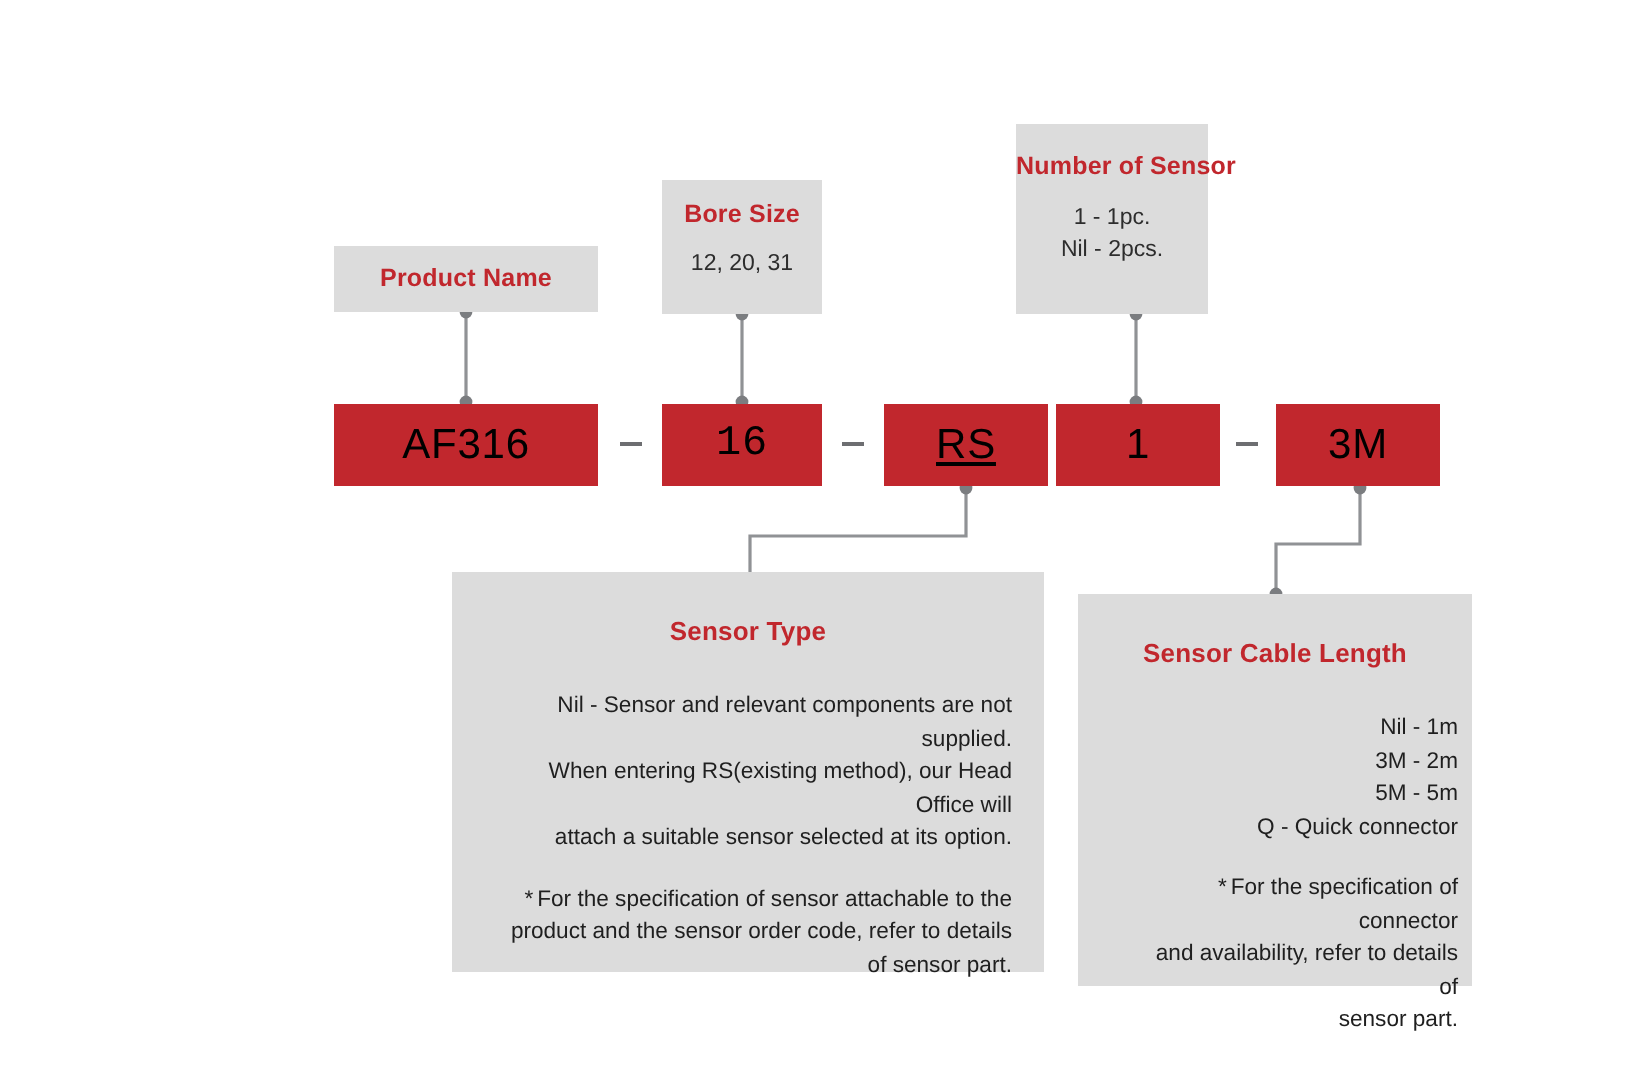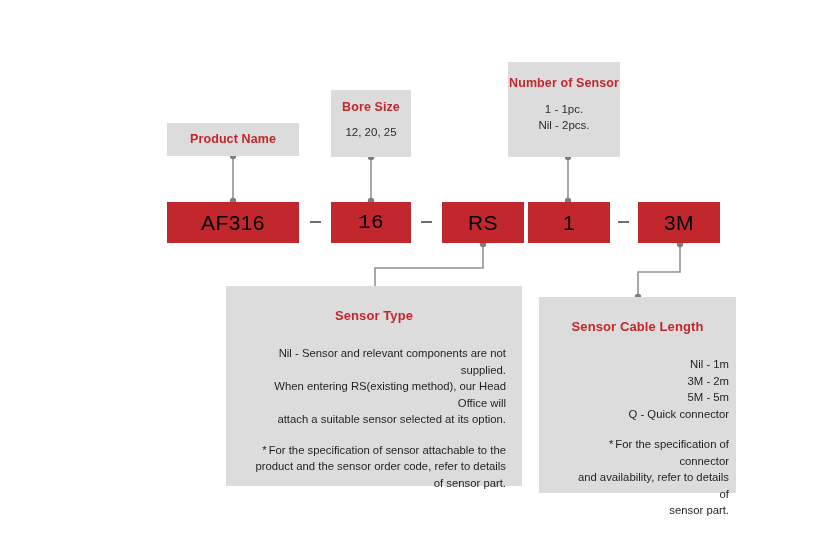--- a/index.html
+++ b/index.html
@@ -41,21 +41,21 @@
   }
 
   
   .box-product { left:167px; top:123px; width:132px; height:33px; }
   .box-product .gtitle { margin-top:9px; }
 
   .box-bore { left:331px; top:90px; width:80px; height:67px; }
   .box-bore .gtitle { margin-top:10px; }
   .box-bore .gbody  { margin-top:10px; }
 
-  .box-numsensor { left:508px; top:62px; width:112px; height:95px; }
+  .box-numsensor { left:508px; top:62px; width:96px; height:95px; }
   .box-numsensor .gtitle { margin-top:14px; font-size:12.5px; }
   .box-numsensor .gbody  { margin-top:11px; }
 
   
   .box-sensortype  { left:226px; top:286px; width:296px; height:200px; }
   .box-cablelength { left:539px; top:297px; width:197px; height:196px; }
 
   .box-sensortype .gtitle,
   .box-cablelength .gtitle { margin-top:22px; font-size:13px; }
 
@@ -82,21 +82,21 @@
     color: #000000;
     font-size: 21px;
     letter-spacing: .4px;
     display: flex;
     align-items: center;
     justify-content: center;
     box-sizing: border-box;
   }
   .bar-af316 { left:167px; width:132px; }
   .bar-16    { left:331px; width:80px;font-family:Liberation Mono, monospace;  }
-  .bar-rs    { left:442px; width:82px;  }
+  .bar-rs    { left:442px; width:82px;text-decoration:underline;  }
   .bar-1     { left:528px; width:82px;  }
   .bar-3m    { left:638px; width:82px;  }
 
   
   .dash {
     position: absolute;
     top: 221px;
     width: 11px;
     height: 2px;
     background: #6d6e71;
@@ -144,21 +144,21 @@
       <circle cx="638" cy="297" r="3.2"></circle>
     </g>
   </svg>
 
   <div class="greybox box-product">
     <div class="gtitle">Product Name</div>
   </div>
 
   <div class="greybox box-bore">
     <div class="gtitle">Bore Size</div>
-    <div class="gbody">12, 20, 25</div>
+    <div class="gbody">12, 20, 31</div>
   </div>
 
   <div class="greybox box-numsensor">
     <div class="gtitle">Number of Sensor</div>
     <div class="gbody">
       <div>1 - 1pc.</div>
       <div>Nil - 2pcs.</div>
     </div>
   </div>
 

